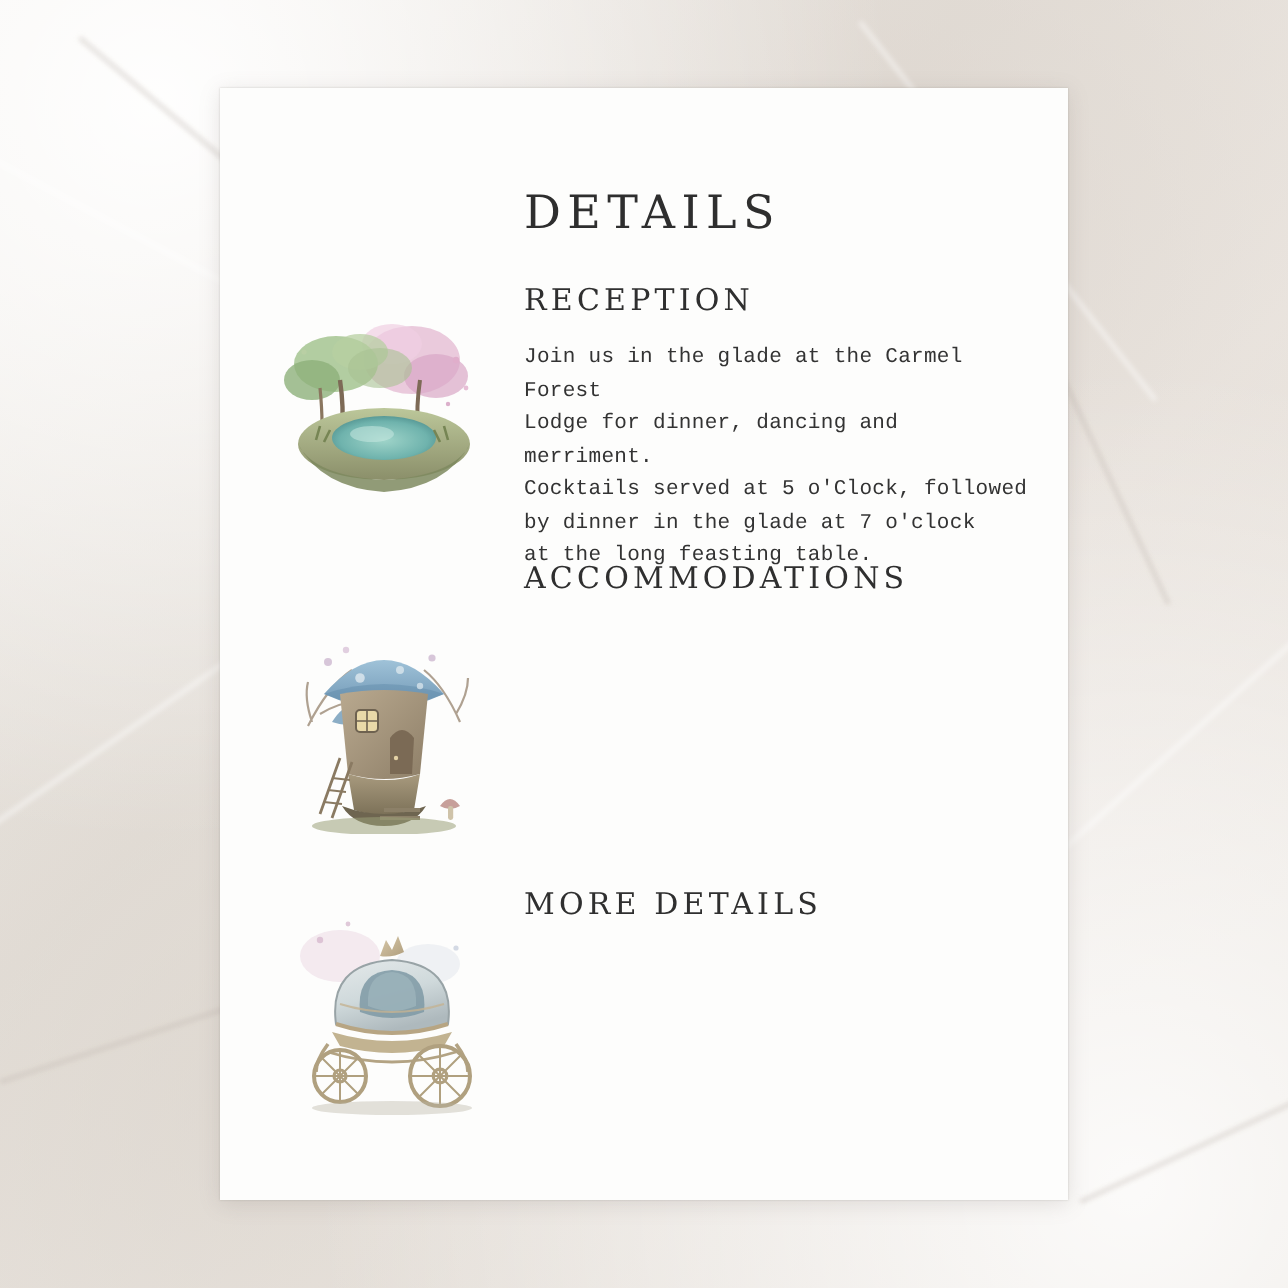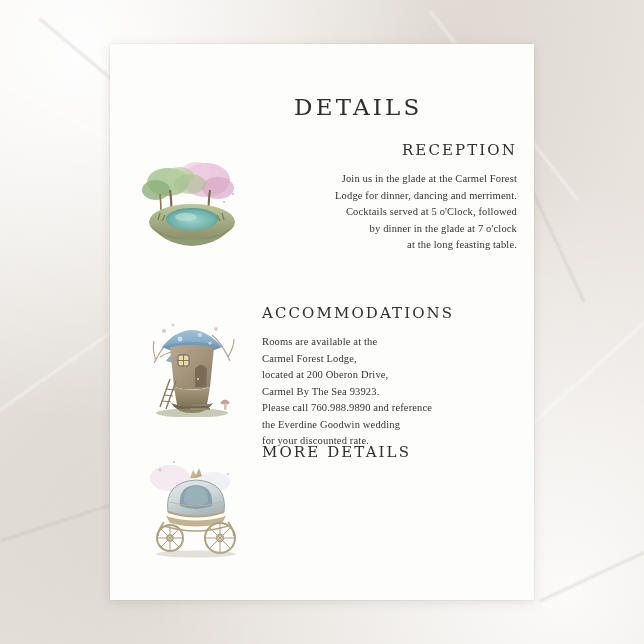--- a/index.html
+++ b/index.html
@@ -53,48 +53,47 @@
   
   .title {
     position: absolute;
     left: 152px;
     top: 50px;
     font-family: "DejaVu Serif", serif;
     font-size: 23px;
     letter-spacing: 3.2px;
     color: #2e2e2e;
     font-weight: 400;
-    margin-left: 32px;
   }
 
   
   .section {
     position: absolute;
     left: 152px;
     width: 255px;
   }
   .section-heading {
     font-family: "DejaVu Serif", serif;
     font-size: 15px;
     letter-spacing: 2.1px;
     color: #2f2f2f;
     margin: 0 0 12px 0;
     font-weight: 400;
   }
   .section-body {
-    font-family: Liberation Serif, serif;
+    font-family: Liberation Mono, monospace;
     font-size: 10.5px;
     line-height: 16.5px;
     color: #333333;
     white-space: pre-line;
     letter-spacing: 0.15px;
   }
 
-  #sec-reception { top: 97px; text-align: right; }
-  #sec-accommodations { top: 236px; margin-top: 24px; }
+  #sec-reception { top: 97px; }
+  #sec-accommodations { top: 236px; }
   #sec-more { top: 399px; }
 
   
   .illus {
     position: absolute;
     left: 30px;
   }
   #illus-glade { top: 106px; width: 104px; height: 104px; }
   #illus-house { top: 255px; width: 104px; height: 118px; }
   #illus-carriage { top: 404px; width: 112px; height: 112px; }
@@ -221,27 +220,20 @@
 
         <ellipse cx="52" cy="114" rx="36" ry="4.5" fill="#9aa079" opacity="0.55"></ellipse>
 
         <path d="M80 104 q5 -7 10 0 q-5 3 -10 0Z" fill="#c79f9a"></path>
         <rect x="84" y="104" width="2.6" height="7" rx="1.2" fill="#cfc3a9"></rect>
       </svg>
     </div>
 
     <div class="section" id="sec-accommodations">
       <div class="section-heading">ACCOMMODATIONS</div>
-      <div class="section-body">Rooms are available at the
-Carmel Forest Lodge,
-located at 200 Oberon Drive,
-Carmel By The Sea 93923.
-Please call 760.988.9890 and reference
-the Everdine Goodwin wedding
-for your discounted rate.</div>
     </div>
 
     <div class="illus" id="illus-carriage">
       <svg viewBox="0 0 112 112" xmlns="http://www.w3.org/2000/svg">
         <defs>
           <linearGradient id="gCoach" x1="0" y1="0" x2="0.4" y2="1">
             <stop offset="0%" stop-color="#e4e9ea"></stop>
             <stop offset="55%" stop-color="#cfd9db"></stop>
             <stop offset="100%" stop-color="#aeb9bd"></stop>
           </linearGradient>

